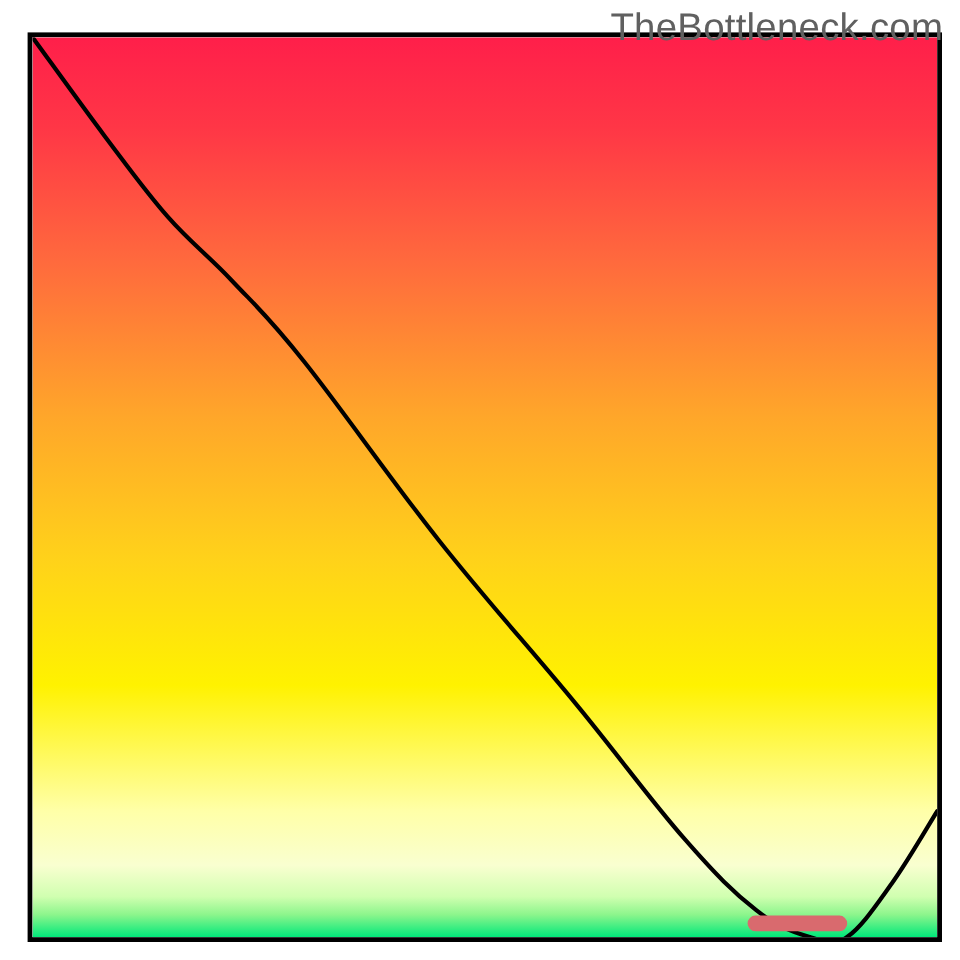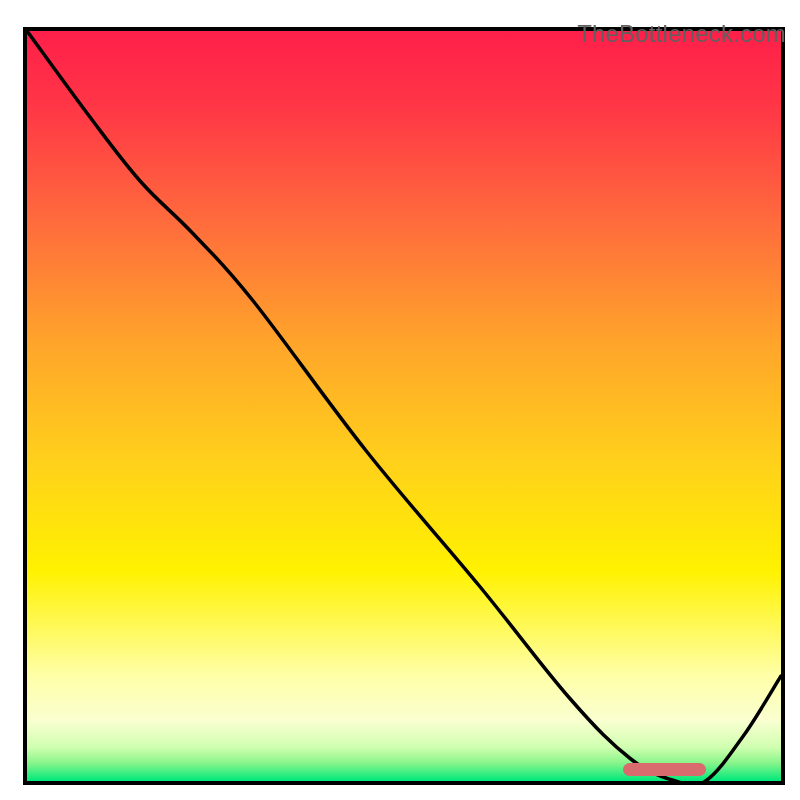--- a/index.html
+++ b/index.html
@@ -11,23 +11,23 @@
     font-family: Arial, Helvetica, sans-serif;
     overflow: hidden;
   }
   .container {
     position: relative;
     width: 800px;
     height: 800px;
   }
   .watermark {
     position: absolute;
-    top: 20px;
+    top: 4px;
     right: 14px;
-    font-size: 24px;
+    font-size: 32px;
     font-weight: 400;
     color: #606060;
     letter-spacing: 0.2px;
     z-index: 20;
   }
   .plot-area {
     position: absolute;
     left: 23px;
     top: 27px;
     width: 754px;

